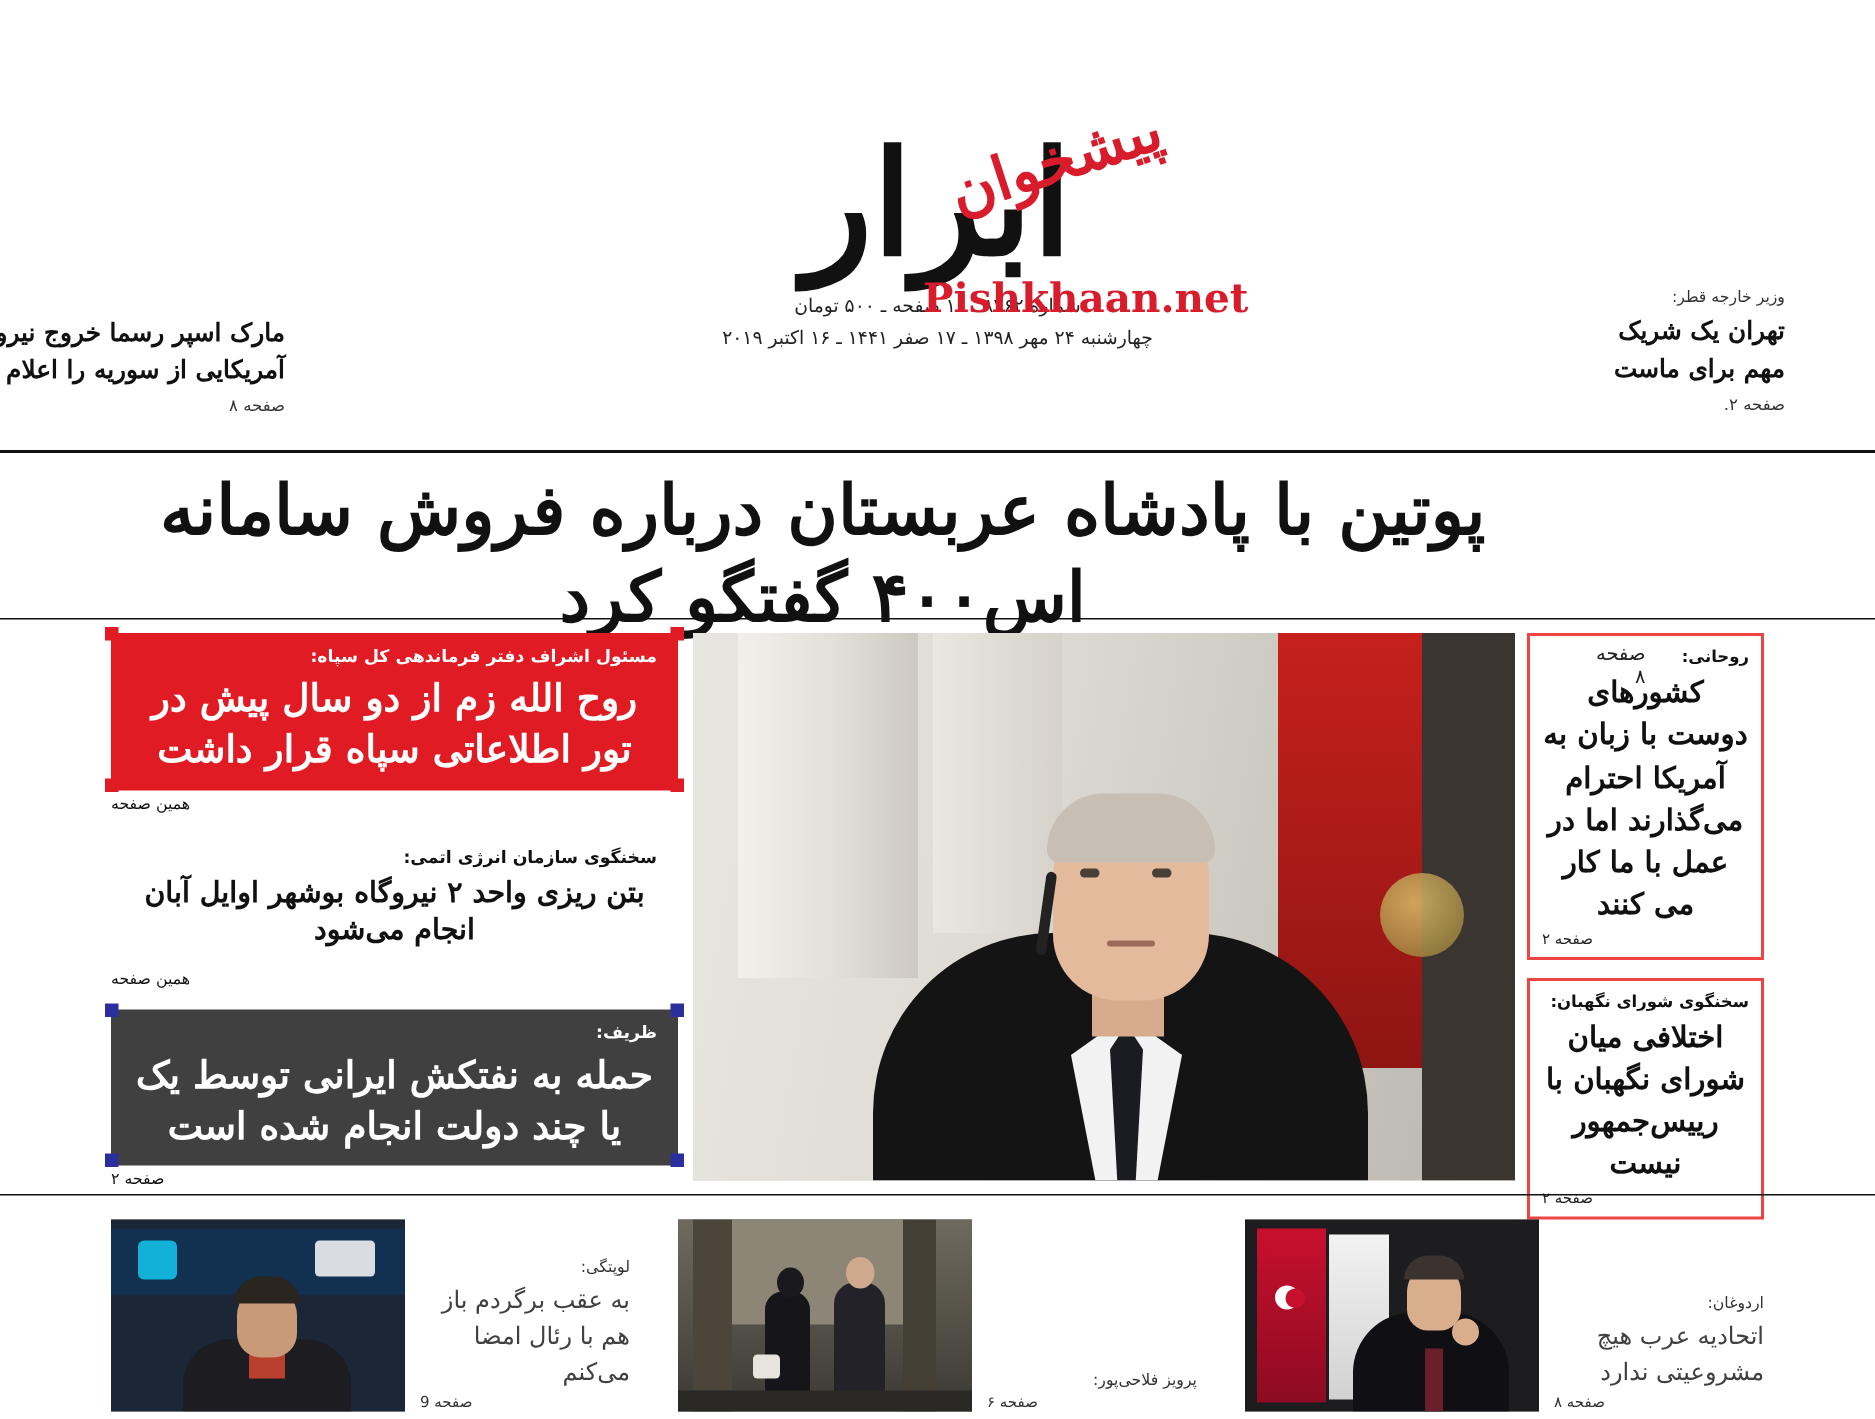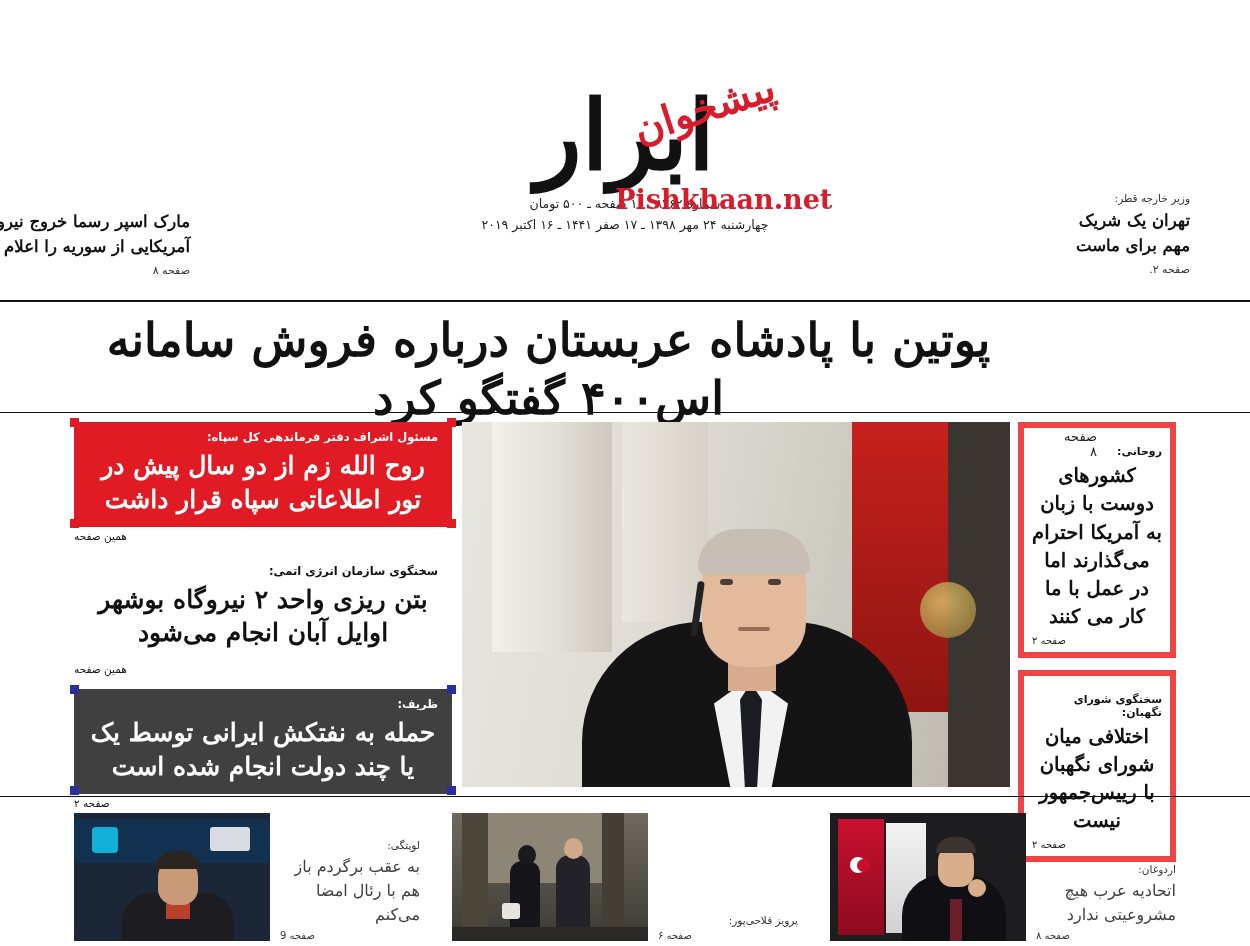--- a/index.html
+++ b/index.html
@@ -194,21 +194,21 @@
     text-align: right;
   }
   .box-plain .box-kicker { color: #111; }
   .box-title {
     font-family: "DejaVu Serif", serif;
     font-size: 25px;
     font-weight: bold;
     line-height: 1.35;
     text-align: center;
   }
-  .box-plain .box-title { color: #111; font-size: 25px; }
+  .box-plain .box-title { color: #111; font-size: 19px; }
   .box-page {
     font-size: 10.5px;
     margin-top: 3px;
     text-align: left;
     color: #111;
   }
   .box-red .box-page, .box-blue .box-page { color: #111; }
 
   
   .tick {
@@ -308,22 +308,22 @@
 
   
   .col-green {
     position: absolute;
     left: 1018px;
     top: 2px;
     width: 158px;
     direction: rtl;
   }
   .green-card {
-    border: 6px solid #ef4444;
-    padding: 17px 8px 6px 8px;
+    border: 2px solid #ef4444;
+    padding: 7px 8px 6px 8px;
     margin-bottom: 12px;
     text-align: center;
   }
   .green-kicker {
     font-size: 11px;
     font-weight: bold;
     color: #111;
     text-align: right;
     margin-bottom: 4px;
   }

